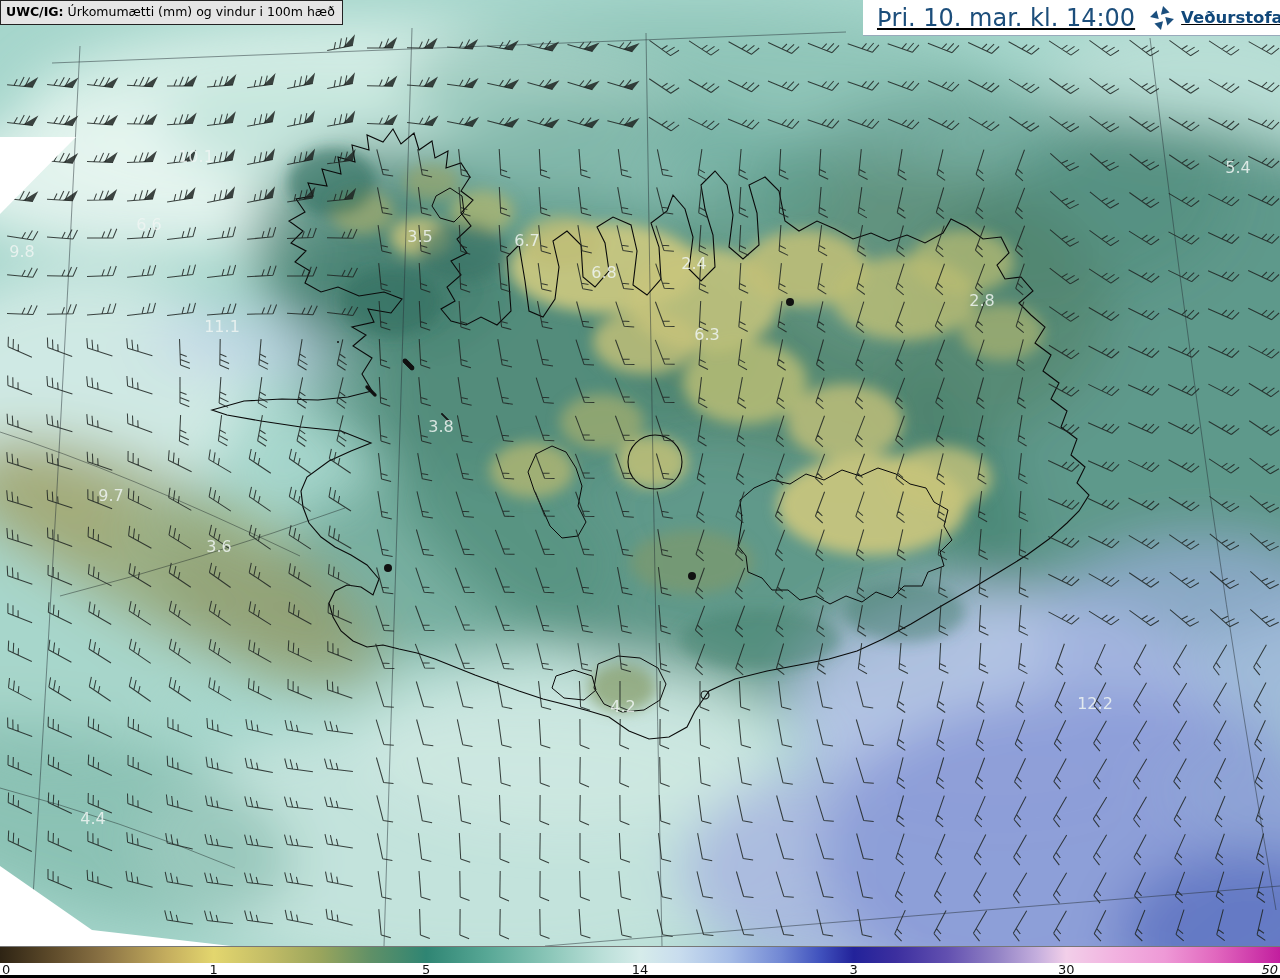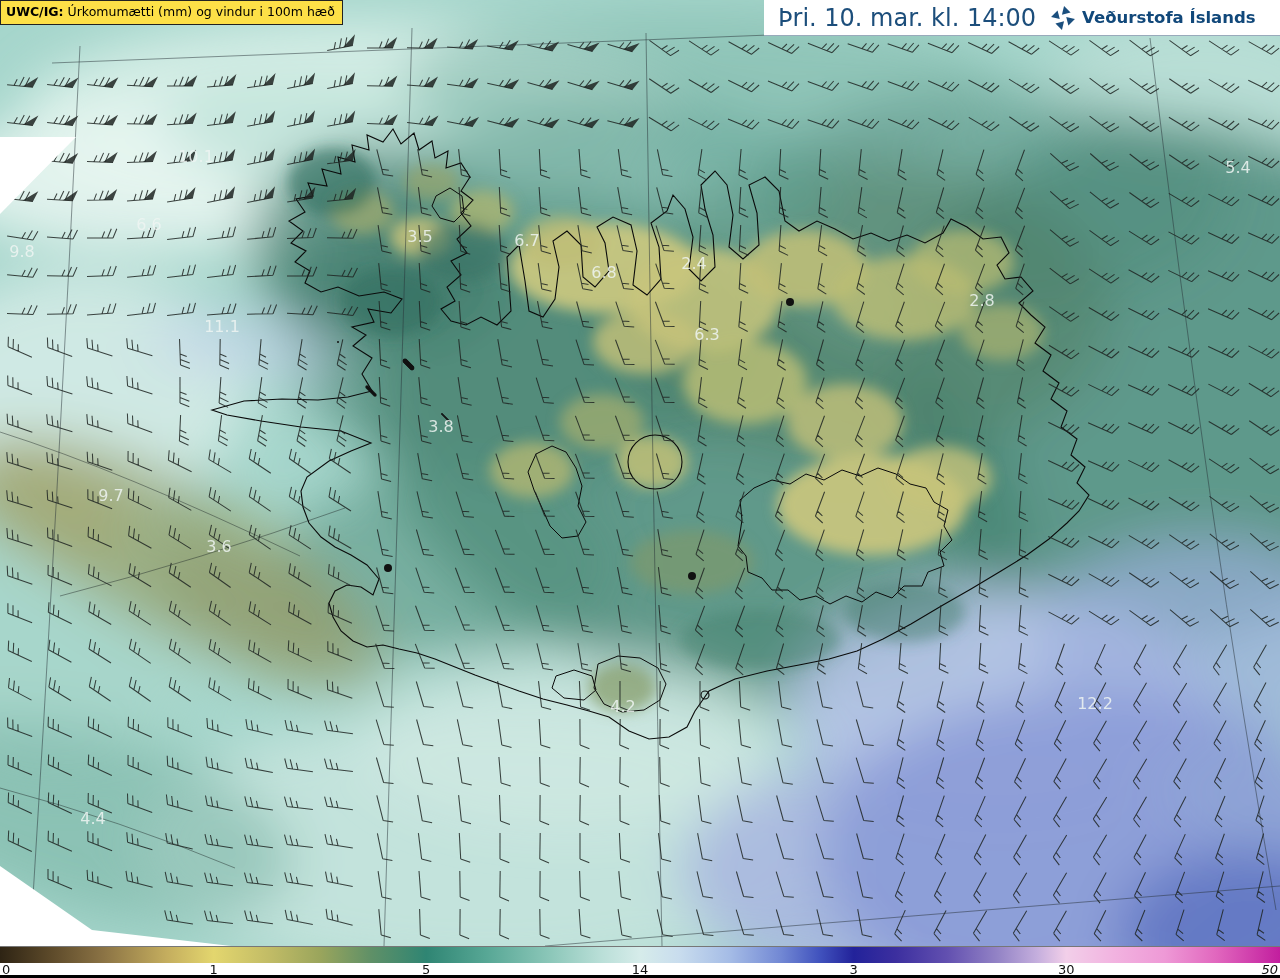--- a/index.html
+++ b/index.html
@@ -1,25 +1,25 @@
 <!DOCTYPE html>
 <html><head>
 <meta charset="utf-8">
 <style>
   html,body{margin:0;padding:0;background:#fff;}
   #stage{position:relative;width:1280px;height:978px;overflow:hidden;
          font-family:"DejaVu Sans",sans-serif;background:#fff;}
   #mapsvg{position:absolute;left:0;top:0;}
   
-  #infobox{position:absolute;left:0;top:0;background:#fde047;border:1px solid #222;
+  #infobox{position:absolute;left:0;top:0;background:#e5e5e5;border:1px solid #222;
            padding:3px 7px 4px 5px;font-size:12.5px;line-height:16px;color:#000;z-index:30;}
   #infobox .b{font-weight:bold;}
   
-  #header{position:absolute;right:0;top:0;width:516px;height:35px;background:#fff;
-          z-index:30;display:flex;align-items:center;border-bottom:1px solid #9ab;}
+  #header{position:absolute;right:0;top:0;width:417px;height:35px;background:#fff;
+          z-index:30;display:flex;align-items:center;border-bottom:1px solid #9ab;text-decoration:underline;}
   #hdate{font-size:24px;color:#1c4e7b;margin-left:14px;white-space:nowrap;}
   #hlogo{margin-left:14px;flex:0 0 auto;display:flex;align-items:center;}
   #horg{font-size:16.5px;font-weight:bold;color:#11487a;margin-left:6px;white-space:nowrap;}
   
   #cbar{position:absolute;left:0;top:946px;width:1280px;height:16px;border-top:1px solid #777;z-index:20;}
   #cblabels{position:absolute;left:0;top:963px;width:1280px;height:12px;background:#fff;z-index:20;}
   #cblabels span{position:absolute;top:-1px;font-size:13px;color:#111;transform:translateX(-50%);}
   #cblabels span.first{transform:none;}
   #cblabels span.last{transform:translateX(-100%);font-style:italic;}
   #blackstrip{position:absolute;left:0;top:975px;width:1280px;height:3px;background:#000;z-index:20;}

